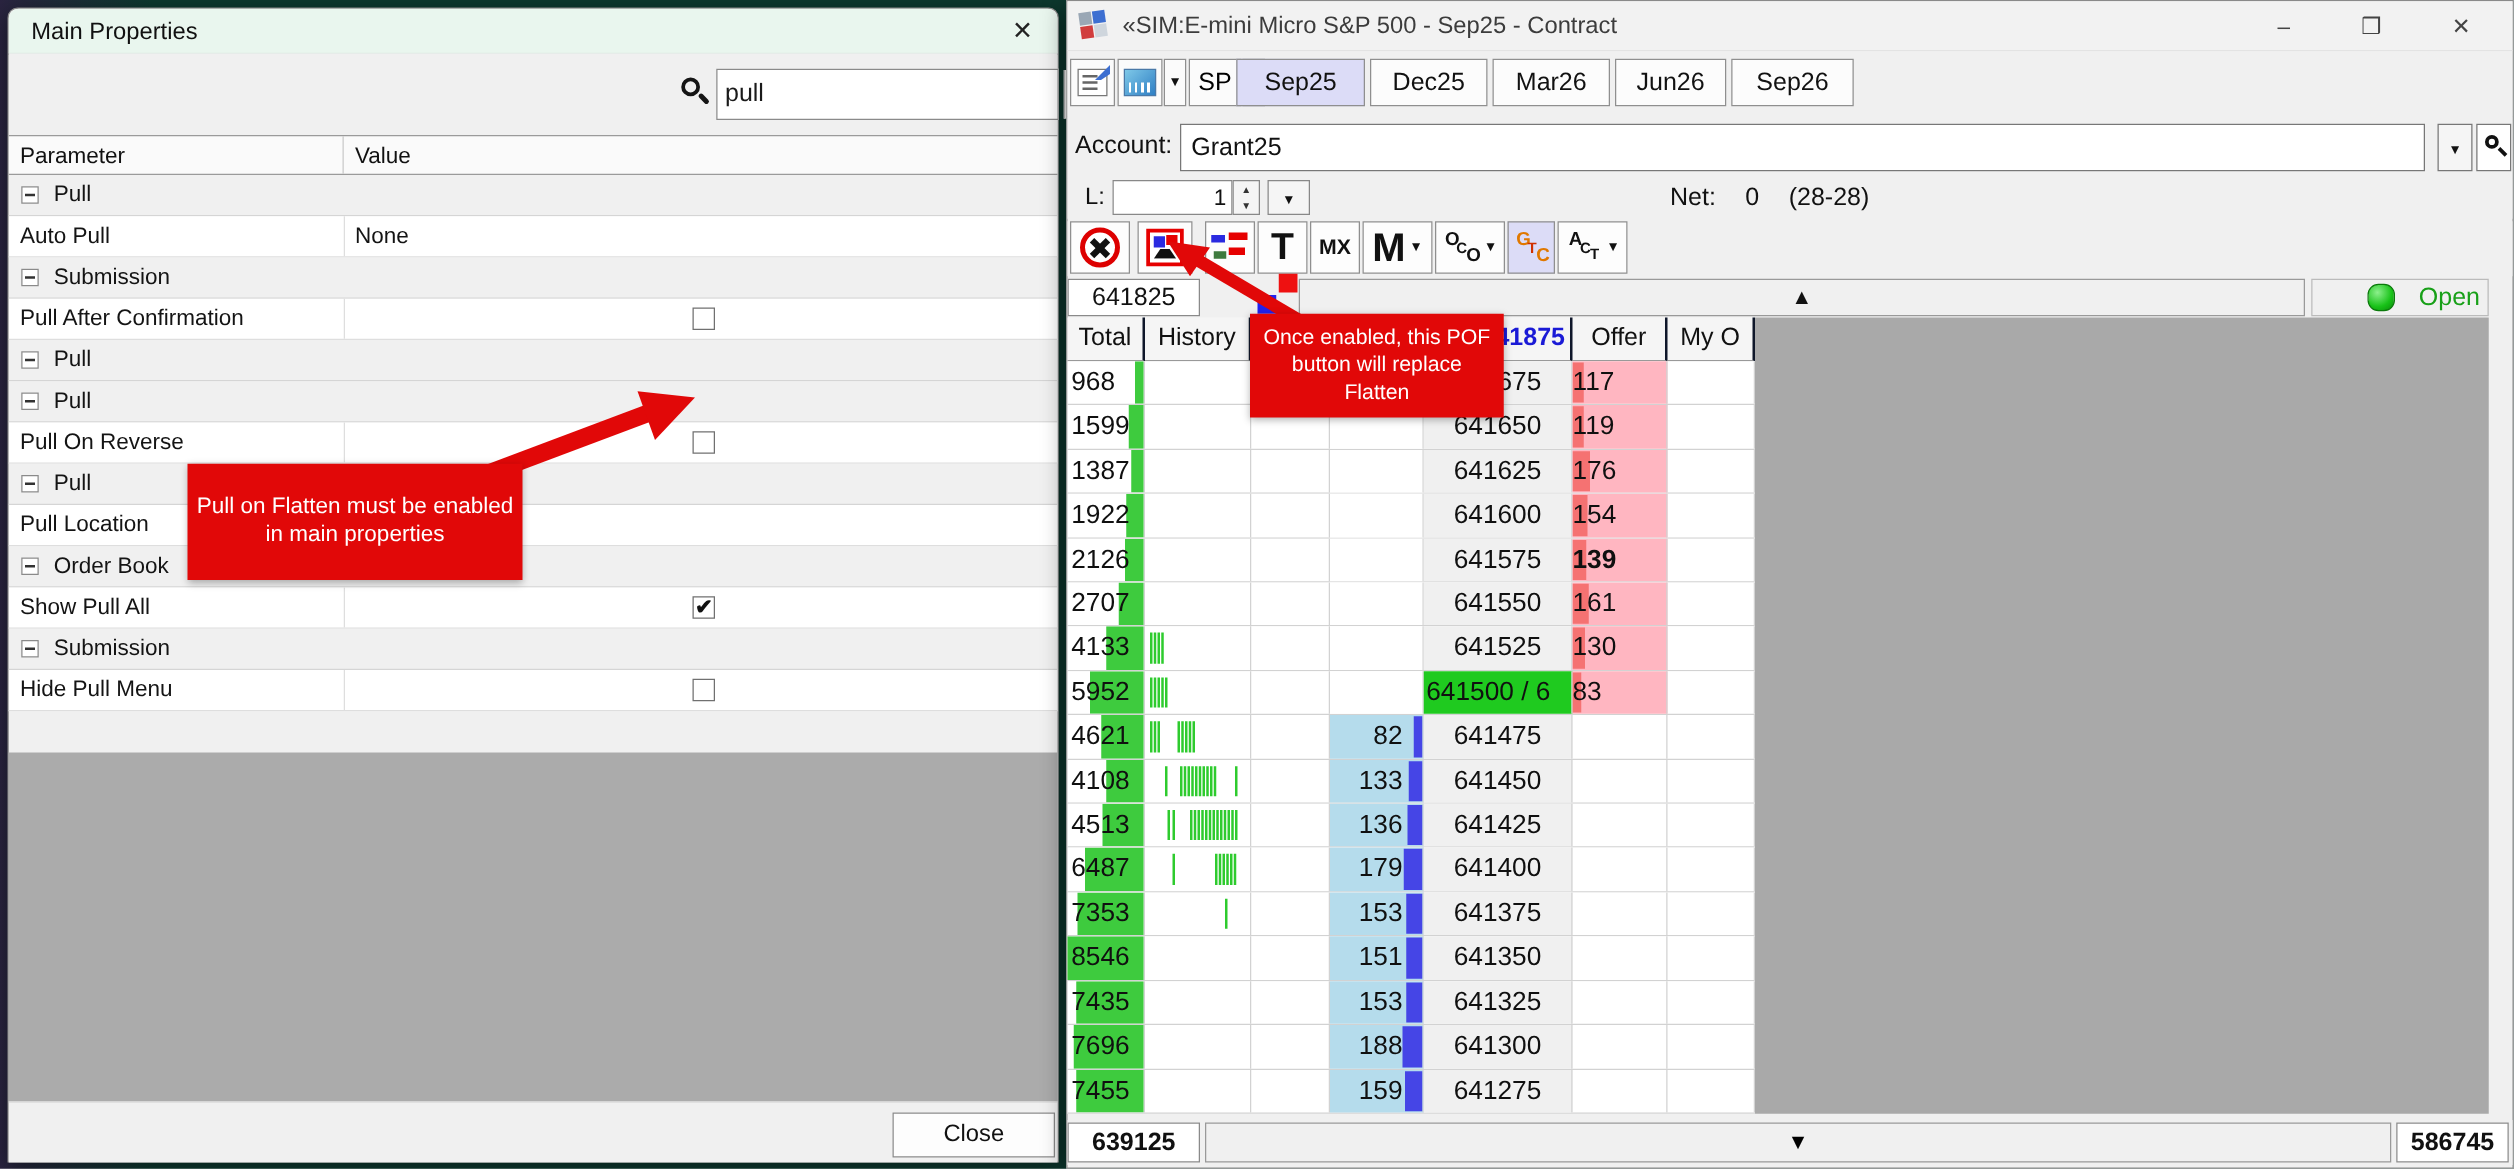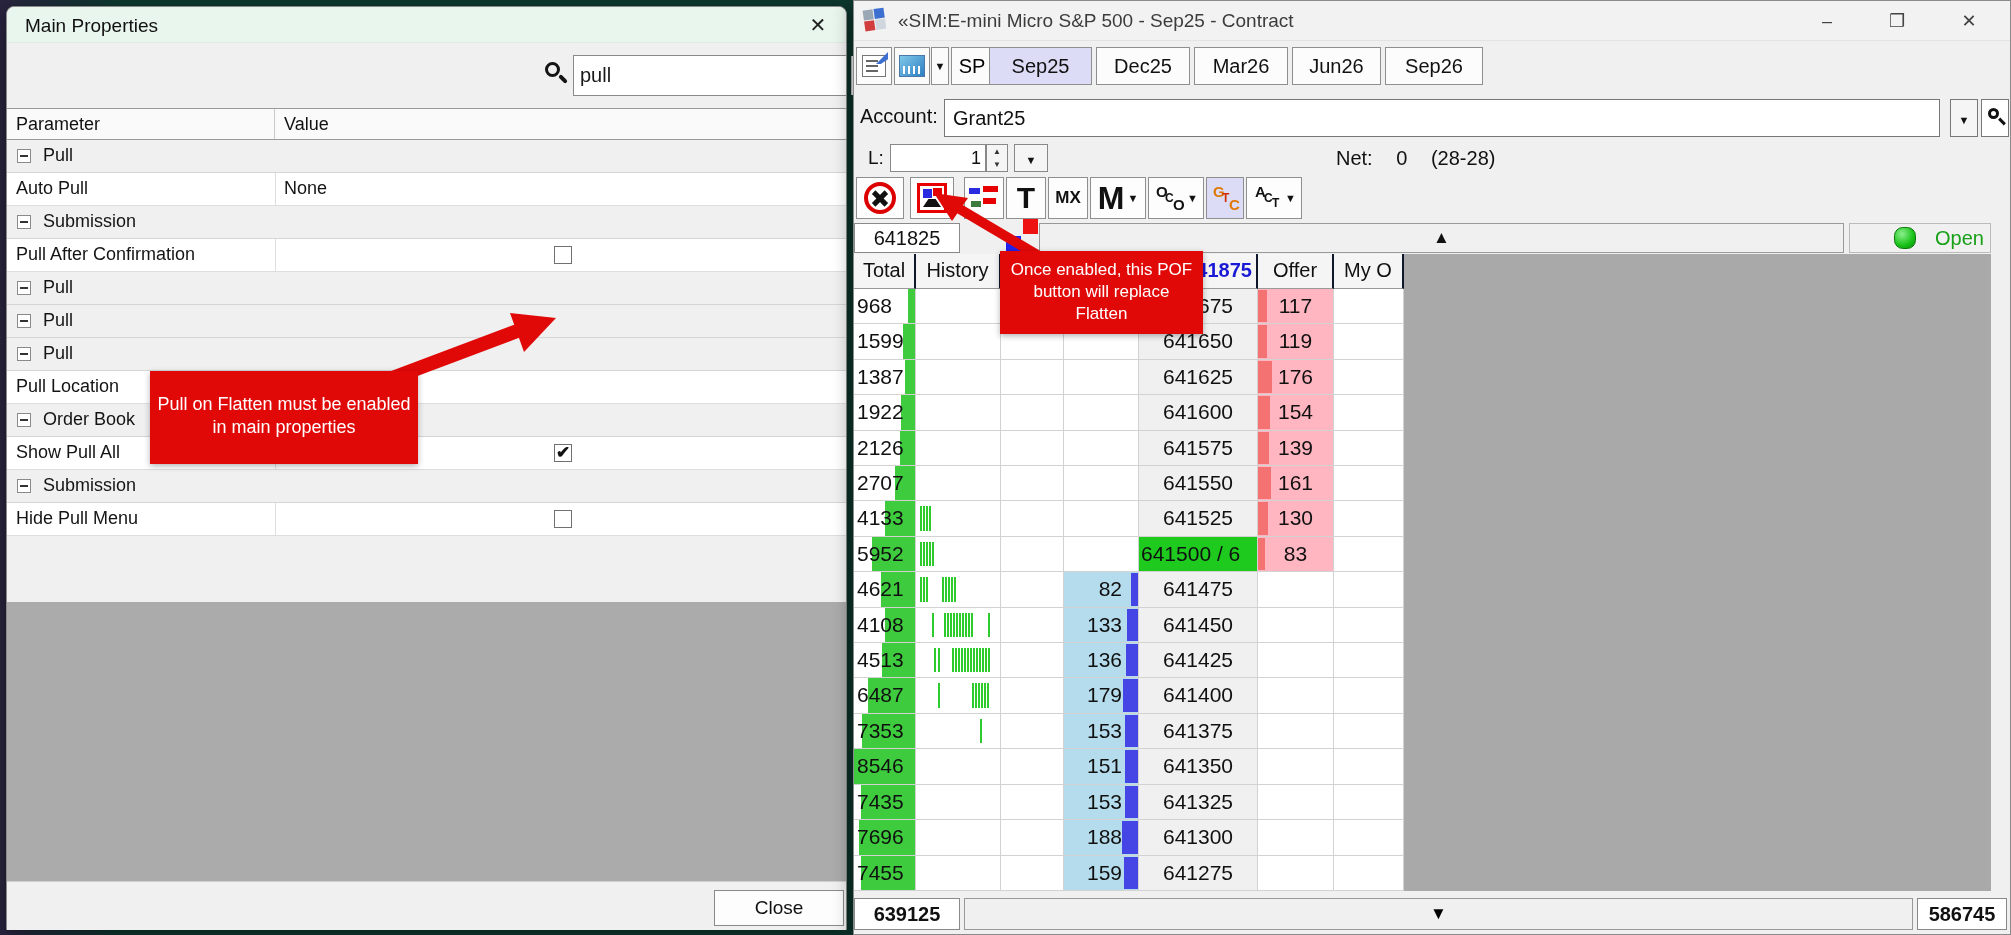--- a/index.html
+++ b/index.html
@@ -142,21 +142,21 @@
   .hist-line { position:absolute; top:5px; bottom:5px; width:2px; background:#2ecb2e; }
   .c-bid { background:#fff; }
   .c-bid.has { background:#b5dcec; }
   .c-bid .txt { text-align:right; padding-right:16px; }
   .bar-bid { position:absolute; right:0; top:1px; bottom:1px; background:#4545e6; z-index:1; }
   .c-price { background:#f0f0f0; }
   .c-price .txt { text-align:center; }
   .c-price.ltp { background:#1fca1f; }
   .c-price.ltp .txt { text-align:left; padding-left:2px; }
   .c-offer.has { background:#ffb6c1; }
-  .c-offer .txt { text-align:center; }
+  .c-offer .txt { text-align:left; }
   .bar-offer { position:absolute; left:0; top:1px; bottom:1px; background:#f57272; z-index:1; }
 
   .rw-strip-bottom { position:absolute; left:0; top:895px; width:100%; height:36px; background:#f0f0f0;font-weight:bold; }
   #box-lower { left:0; top:2px; width:106px; height:32px; line-height:30px; }
   #strip-down { left:110px; top:2px; width:949px; height:32px; font-size:17px; line-height:30px; }
   #box-low-right { left:1063px; top:2px; width:90px; height:32px; line-height:30px; }
 
   
   .callout { position:absolute; background:#e10808; color:#fff; text-align:center; z-index:60; box-shadow:0 2px 6px rgba(0,0,0,.3); }
   #callout-left { left:150px; top:371px; width:268px; height:93px; font-size:18px; padding-top:22px; line-height:23px; }
@@ -202,20 +202,25 @@
           <span class="p-divider"></span>
           <span class="cbx"></span>
         </div>
         <div class="prow group">
           <span class="collapse-box"></span>
           <span class="grp-label">Pull</span>
         </div>
         <div class="prow group">
           <span class="collapse-box"></span>
           <span class="grp-label">Pull</span>
+        </div>
+        <div class="prow">
+          <span class="p-label">Pull On Reverse</span>
+          <span class="p-divider"></span>
+          <span class="cbx"></span>
         </div>
         <div class="prow group">
           <span class="collapse-box"></span>
           <span class="grp-label">Pull</span>
         </div>
         <div class="prow">
           <span class="p-label">Pull Location</span>
           <span class="p-divider"></span>
           <span class="p-value"></span>
         </div>
@@ -455,21 +460,21 @@
           <div class="lc c-total" style="width: 62px;">
             <span class="bar-total" style="width: 15px;"></span>
             <span class="txt">2126</span>
           </div>
           <div class="lc c-history" style="width: 85px;"></div>
           <div class="lc c-myb" style="width: 63px;"></div>
           <div class="lc c-bid" style="width: 75px;"></div>
           <div class="lc c-price" style="width: 119px;">
             <span class="txt">641575</span>
           </div>
-          <div class="lc c-offer has" style="width: 76px;">
+          <div class="lc c-offer has" style="width: 76px; font-weight: bold;">
             <span class="bar-offer" style="width: 11px;"></span>
             <span class="txt">139</span>
           </div>
           <div class="lc c-myo" style="width: 70px;"></div>
         </div>
         <div class="lrow">
           <div class="lc c-total" style="width: 62px;">
             <span class="bar-total" style="width: 20px;"></span>
             <span class="txt">2707</span>
           </div>

